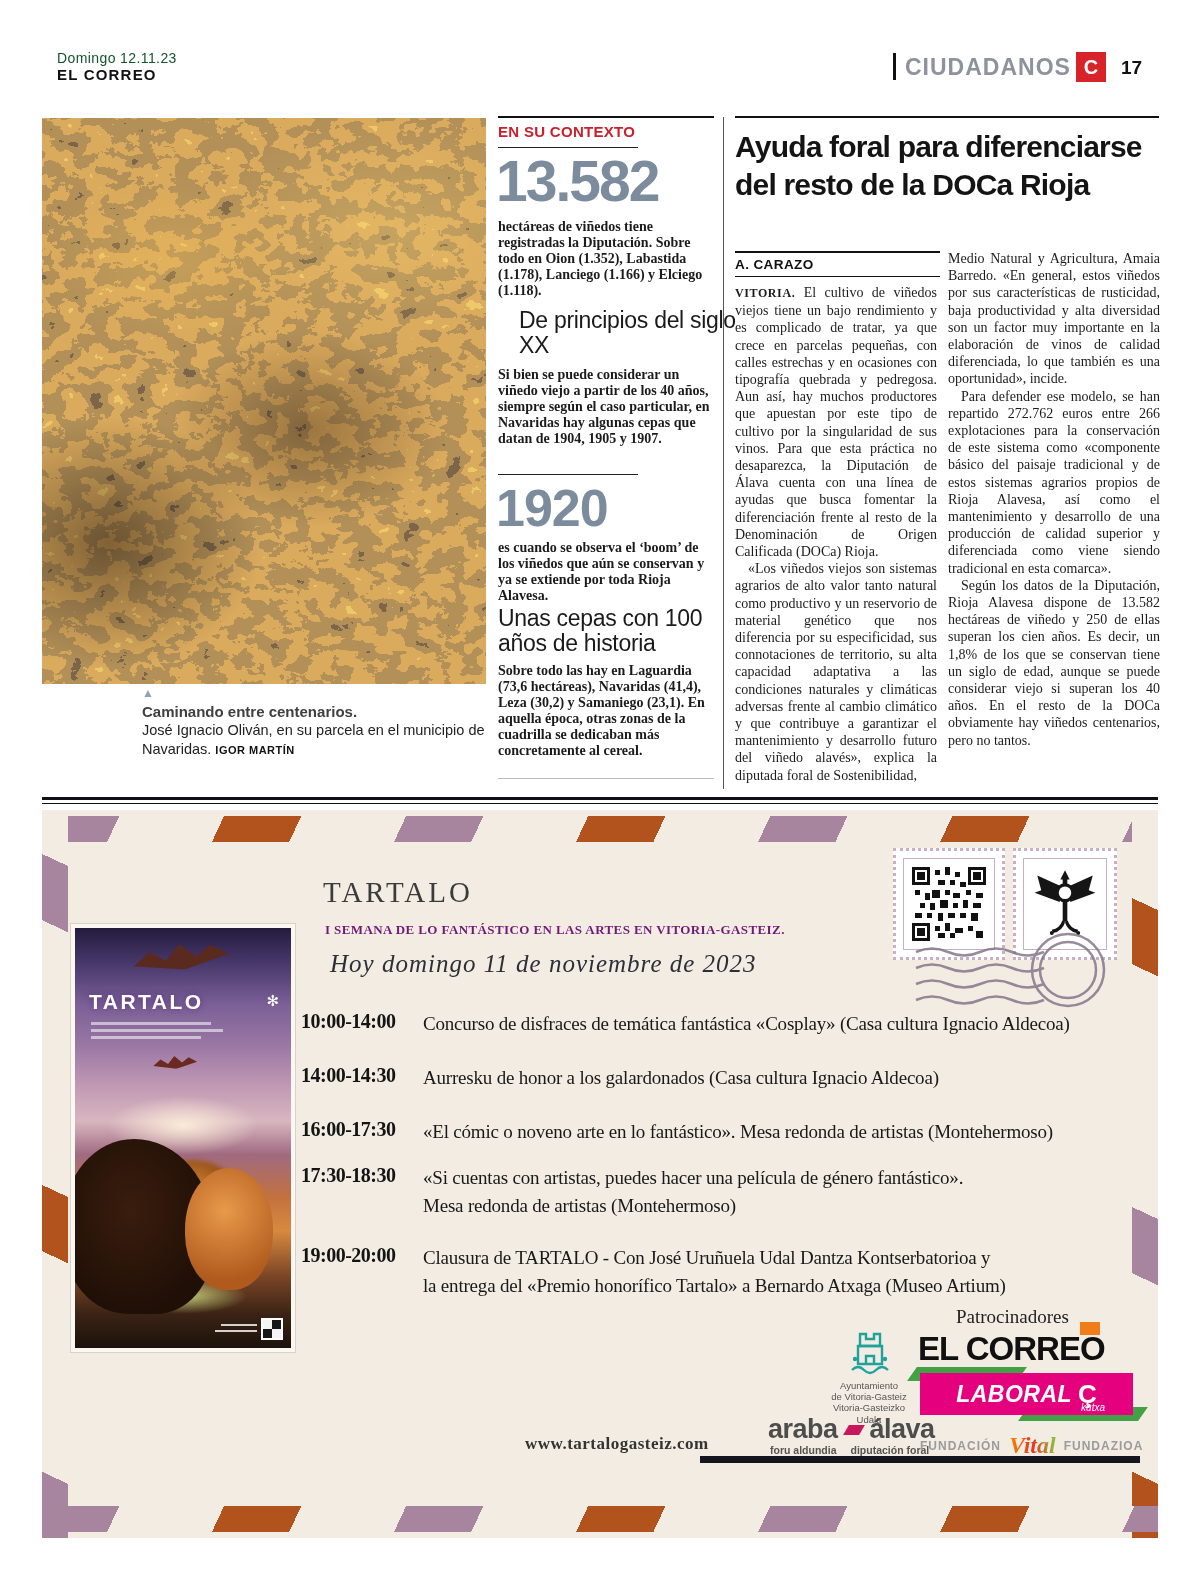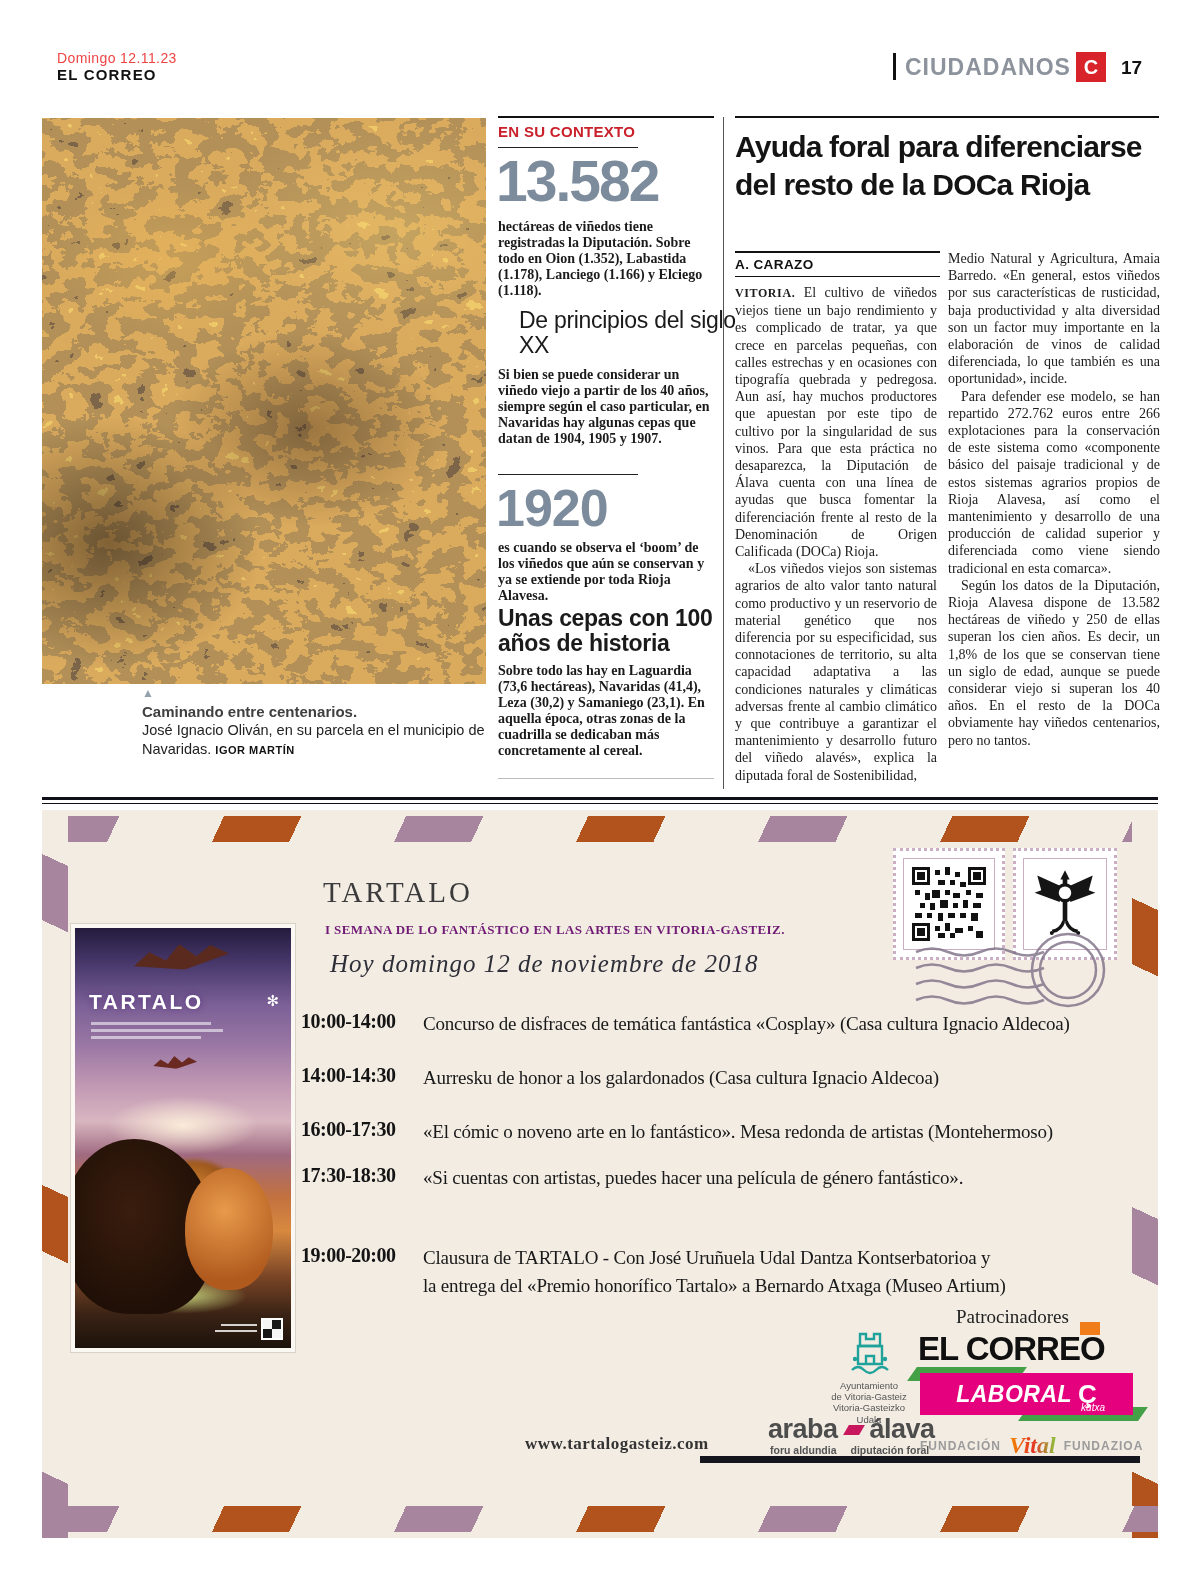--- a/index.html
+++ b/index.html
@@ -2,21 +2,21 @@
 <html><head>
 <meta charset="utf-8">
 <style>
   html,body{margin:0;padding:0;background:#ffffff;}
   .page{position:relative;width:1200px;height:1574px;background:#fff;overflow:hidden;
         font-family:"Liberation Sans",sans-serif;color:#1b1b1b;}
   .abs{position:absolute;}
   .serif{font-family:"Liberation Serif","DejaVu Serif",serif;}
 
   
-  .hdr-date{left:57px;top:50px;font-size:14px;letter-spacing:.4px;color:#ef4444;}
+  .hdr-date{left:57px;top:50px;font-size:14px;letter-spacing:.4px;color:#14532d;}
   .hdr-masthead{left:57px;top:66px;font-size:15px;font-weight:bold;letter-spacing:1.2px;color:#111;}
   .hdr-bar{left:893px;top:53px;width:3px;height:27px;background:#111;}
   .hdr-section{left:905px;top:54px;font-size:23px;font-weight:bold;letter-spacing:1px;color:#8d939c;}
   .hdr-badge{left:1076px;top:52px;width:30px;height:30px;background:#d8232a;color:#fff;
              font-weight:bold;font-size:20px;text-align:center;line-height:30px;}
   .hdr-pageno{left:1121px;top:57px;font-size:19px;font-weight:bold;color:#111;}
 
   
   .photo{left:42px;top:118px;width:444px;height:566px;overflow:hidden;background:#6b4a1f;}
   .photo-shade{left:42px;top:118px;width:444px;height:566px;
@@ -36,21 +36,21 @@
   .ctx-rule-sm{left:498px;top:147px;width:140px;height:1px;background:#222;}
   .ctx-fig1{left:496px;top:148px;font-size:57px;font-weight:bold;letter-spacing:-2px;color:#7d8c9c;}
   .ctx-text{width:218px;font-size:14px;font-weight:bold;line-height:15.9px;color:#1b1b1b;}
   .ctx-t1{left:498px;top:219px;}
   .ctx-h{width:218px;font-size:23px;line-height:25px;color:#1a1a1a;font-weight:400;letter-spacing:-.3px;}
   .ctx-h1{left:519px;top:308px;}
   .ctx-t2{left:498px;top:367px;}
   .ctx-rule-sm2{left:498px;top:474px;width:140px;height:1px;background:#222;}
   .ctx-fig2{left:496px;top:478px;font-size:52px;font-weight:bold;letter-spacing:-1px;color:#7d8c9c;}
   .ctx-t3{left:498px;top:540px;}
-  .ctx-h2{left:498px;top:606px;font-weight:bold;}
+  .ctx-h2{left:498px;top:606px;}
   .ctx-t4{left:498px;top:663px;}
   .ctx-rule-bot{left:498px;top:778px;width:216px;height:1px;background:#bbb;}
   .vdiv{left:723px;top:117px;width:1px;height:672px;background:#555;}
 
   
   .art-rule-top{left:735px;top:116px;width:424px;height:2px;background:#111;}
   .art-headline{left:735px;top:128px;width:430px;font-size:30px;line-height:38px;font-weight:bold;
                 letter-spacing:-.8px;color:#141414;}
   .byline-rule-a{left:735px;top:251px;width:205px;height:2px;background:#111;}
   .art-byline{left:735px;top:257px;font-size:13.5px;font-weight:bold;letter-spacing:.4px;color:#111;}
@@ -242,21 +242,21 @@
       <div class="pbar" style="top:94px;width:120px;"></div>
       <div class="pbar" style="top:101px;width:132px;"></div>
       <div class="pbar" style="top:108px;width:110px;"></div>
       <div class="mini-line" style="right:34px;bottom:22px;width:36px;"></div>
       <div class="mini-line" style="right:34px;bottom:16px;width:42px;"></div>
       <div class="mini-qr"></div>
     </div>
 
     <div class="ad-title serif">TARTALO</div>
     <div class="ad-subtitle serif">I SEMANA DE LO FANTÁSTICO EN LAS ARTES EN VITORIA-GASTEIZ.</div>
-    <div class="ad-date serif">Hoy domingo 12 de noviembre de 2018</div>
+    <div class="ad-date serif">Hoy domingo 11 de noviembre de 2023</div>
 
     <div class="stamp stamp-qr">
       <div class="stamp-inner">
         <svg viewBox="0 0 29 29" width="74" height="74" shape-rendering="crispEdges">
           <rect width="29" height="29" fill="#fff"></rect>
           <g fill="#111">
             <rect x="0" y="0" width="7" height="7"></rect>
               <rect x="22" y="0" width="7" height="7"></rect>
               <rect x="0" y="22" width="7" height="7"></rect>
             <rect x="1" y="1" width="5" height="5" fill="#fff"></rect>
@@ -347,20 +347,21 @@
       <div class="sched-time">16:00-17:30</div>
       <div class="sched-lines">
           <div>«El cómic o noveno arte en lo fantástico». Mesa redonda de artistas (Montehermoso)</div>
           <div></div>
         </div>
     </div>
     <div class="sched-row" style="left:243px;top:354px;">
       <div class="sched-time">17:30-18:30</div>
       <div class="sched-lines">
           <div>«Si cuentas con artistas, puedes hacer una película de género fantástico».</div>
+          <div>Mesa redonda de artistas (Montehermoso)</div>
         </div>
     </div>
     <div class="sched-row" style="left:243px;top:434px;">
       <div class="sched-time">19:00-20:00</div>
       <div class="sched-lines">
           <div>Clausura de TARTALO - Con José Uruñuela Udal Dantza Kontserbatorioa y</div>
           <div>la entrega del «Premio honorífico Tartalo» a Bernardo Atxaga (Museo Artium)</div>
         </div>
     </div>
 

